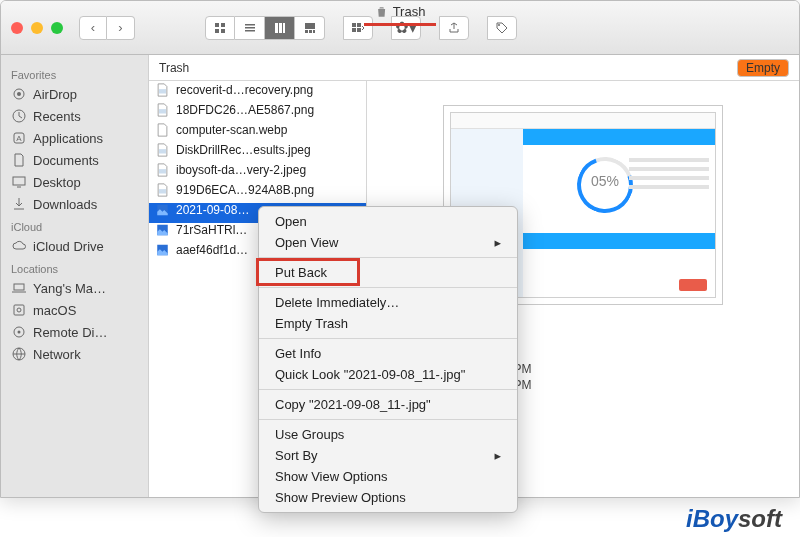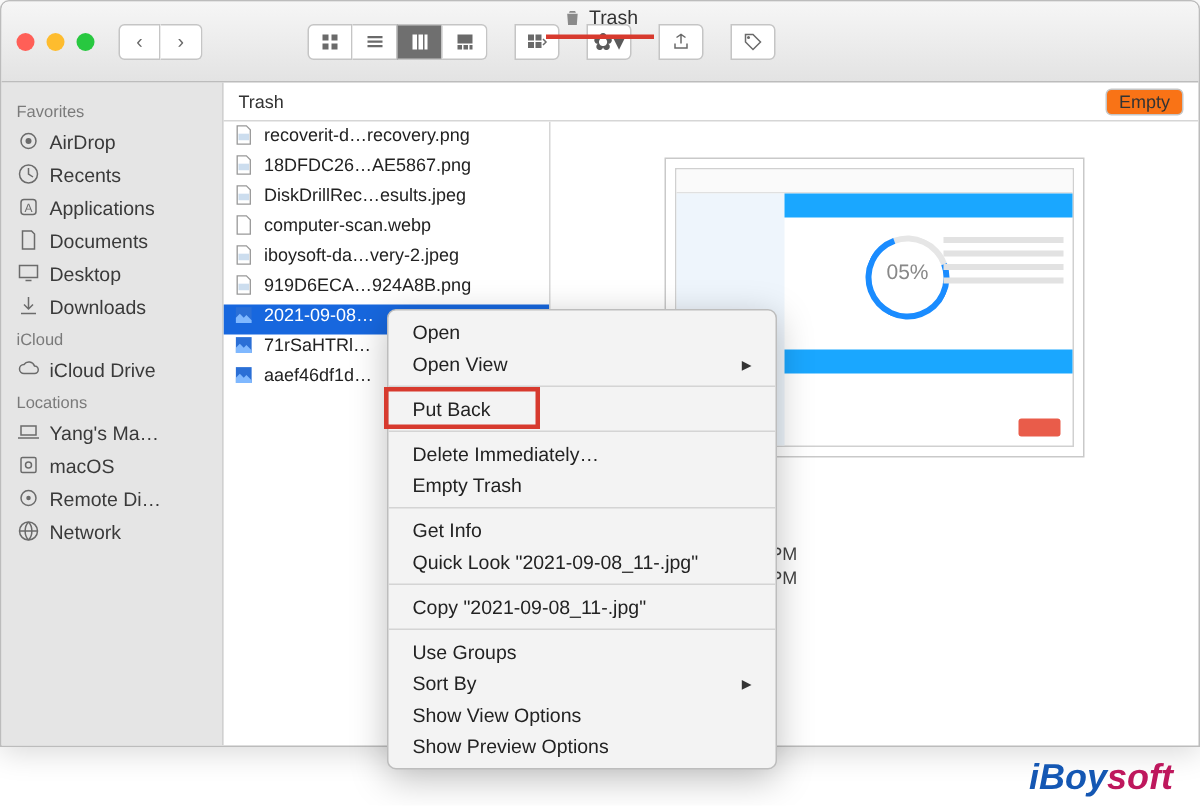--- a/index.html
+++ b/index.html
@@ -51,21 +51,21 @@
 .pmeta div{display:flex; gap:6px; margin:2px 0;}
 .pmeta .k{color:#888; width:50px; text-align:right;}
 .show-more{color:#1767de;font-size:12px;margin-top:6px;}
 .ctxmenu { position:absolute; left:258px; top:206px; width:260px; background:#f3f3f3; border:1px solid #bdbdbd; border-radius:6px; box-shadow:0 6px 24px rgba(0,0,0,0.25); font-size:13px; color:#222; padding:4px 0; z-index:50;}
 .ctxmenu .mi{padding:3px 16px; display:flex; justify-content:space-between; align-items:center;}
 .ctxmenu .sep{height:1px;background:#d4d4d4;margin:4px 0;}
 .ctxmenu .arrow{color:#333;}
 .red-box{position:absolute; border:3px solid #d73a2e; pointer-events:none; z-index:60;}
 .red-box.rb1{left:256px; top:258px; width:104px; height:28px;}
 .watermark{position:absolute; right:18px; bottom:4px; font-size:24px; font-style:italic; font-weight:700; color:#1457b3; z-index:70;}
-.watermark .accent{color:#be185d;}
+.watermark .accent{color:#404040;}
 .icon-img{display:inline-block;}
 </style>
 </head>
 <body>
 
 <div class="window">
   <div class="titlebar">
     <div class="traffic">
       <div class="dot r"></div>
       <div class="dot y"></div>
@@ -244,29 +244,29 @@
             <div class="row">
               <svg class="ic" viewBox="0 0 16 16">
                 <path d="M3 1h7l3 3v11H3z" fill="#fff" stroke="#999"></path>
                 <rect x="4" y="7" width="8" height="5" fill="#cde"></rect>
               </svg>
               <span>18DFDC26…AE5867.png</span>
             </div>
             <div class="row">
               <svg class="ic" viewBox="0 0 16 16">
                 <path d="M3 1h7l3 3v11H3z" fill="#fff" stroke="#999"></path>
+              </svg>
+              <span>computer-scan.webp</span>
+            </div>
+            <div class="row">
+              <svg class="ic" viewBox="0 0 16 16">
+                <path d="M3 1h7l3 3v11H3z" fill="#fff" stroke="#999"></path>
                 <rect x="4" y="7" width="8" height="5" fill="#cde"></rect>
               </svg>
               <span>DiskDrillRec…esults.jpeg</span>
-            </div>
-            <div class="row">
-              <svg class="ic" viewBox="0 0 16 16">
-                <path d="M3 1h7l3 3v11H3z" fill="#fff" stroke="#999"></path>
-              </svg>
-              <span>computer-scan.webp</span>
             </div>
             <div class="row">
               <svg class="ic" viewBox="0 0 16 16">
                 <path d="M3 1h7l3 3v11H3z" fill="#fff" stroke="#999"></path>
                 <rect x="4" y="7" width="8" height="5" fill="#cde"></rect>
               </svg>
               <span>iboysoft-da…very-2.jpeg</span>
             </div>
             <div class="row">
               <svg class="ic" viewBox="0 0 16 16">

